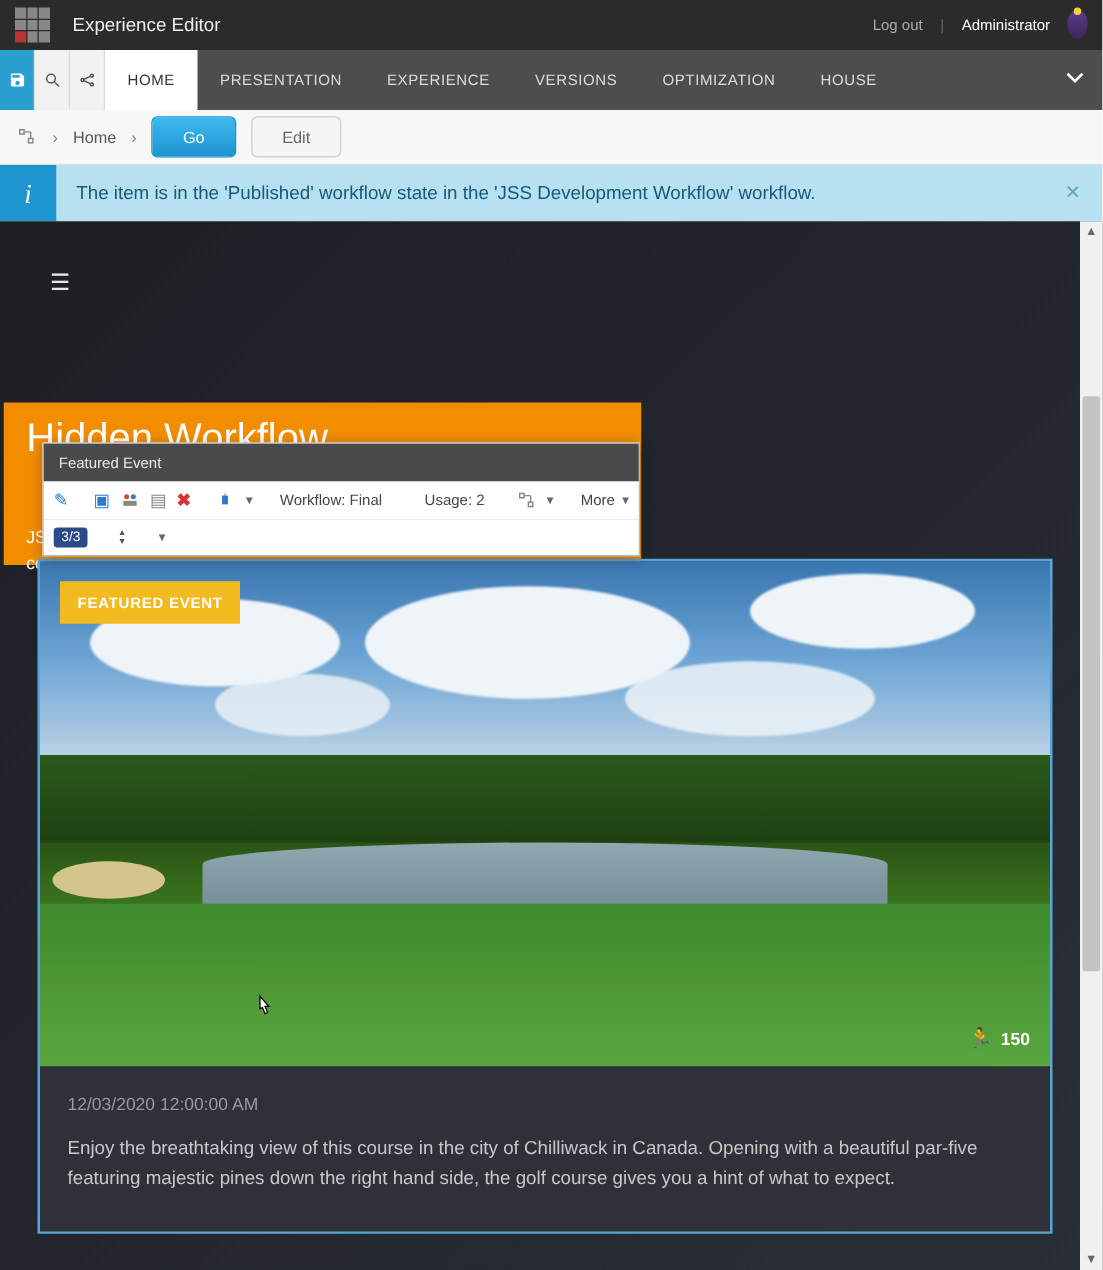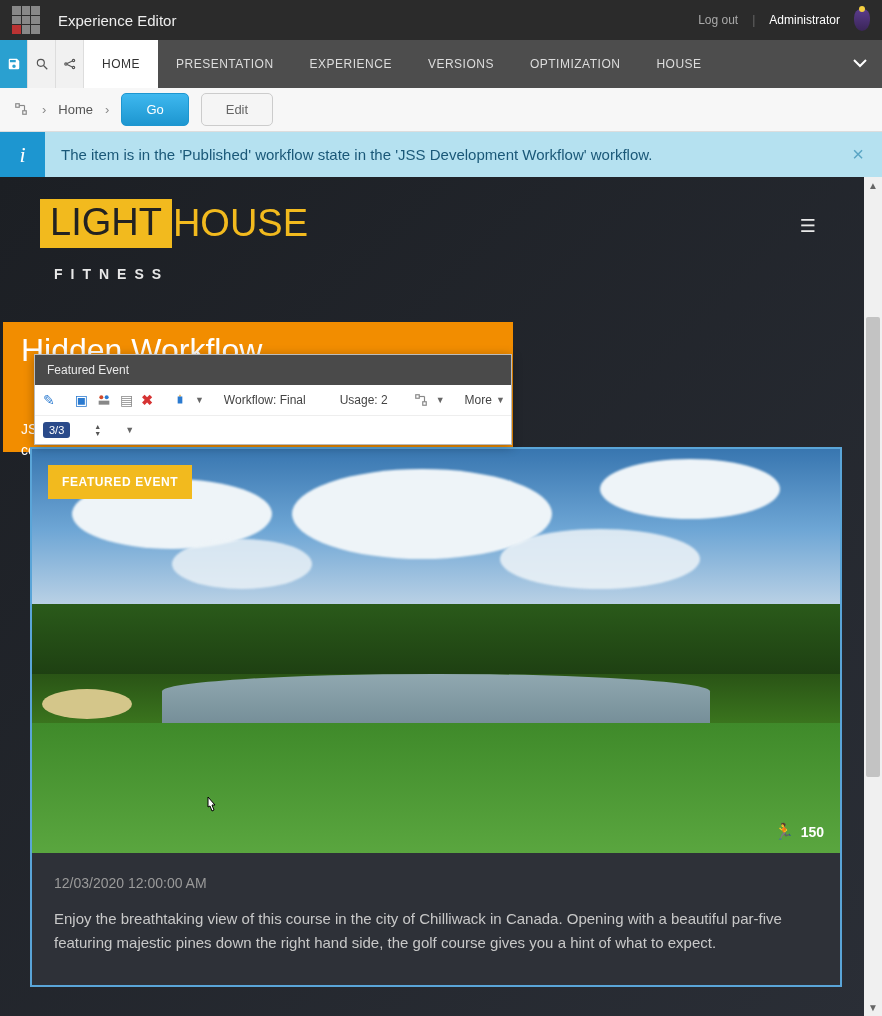--- a/index.html
+++ b/index.html
@@ -176,27 +176,20 @@
 
 <div class="notify-bar">
   <div class="notify-icon">i</div>
   <div class="notify-text">The item is in the 'Published' workflow state in the 'JSS Development Workflow' workflow.</div>
   <div class="notify-close">×</div>
 </div>
 
 <div class="viewport">
 
   <div class="site-header">
-    <div class="logo-block">
-      <div class="logo-top">
-        <span class="logo-light">LIGHT</span>
-        <span class="logo-house">HOUSE</span>
-      </div>
-      <div class="logo-fitness">FITNESS</div>
-    </div>
     <div class="hamburger">☰</div>
   </div>
 
   <div class="hidden-rendering">
     <h2>Hidden Workflow</h2>
     <div class="sub">
       <span>JS</span><br>
       <span>co</span>
     </div>
   </div>

